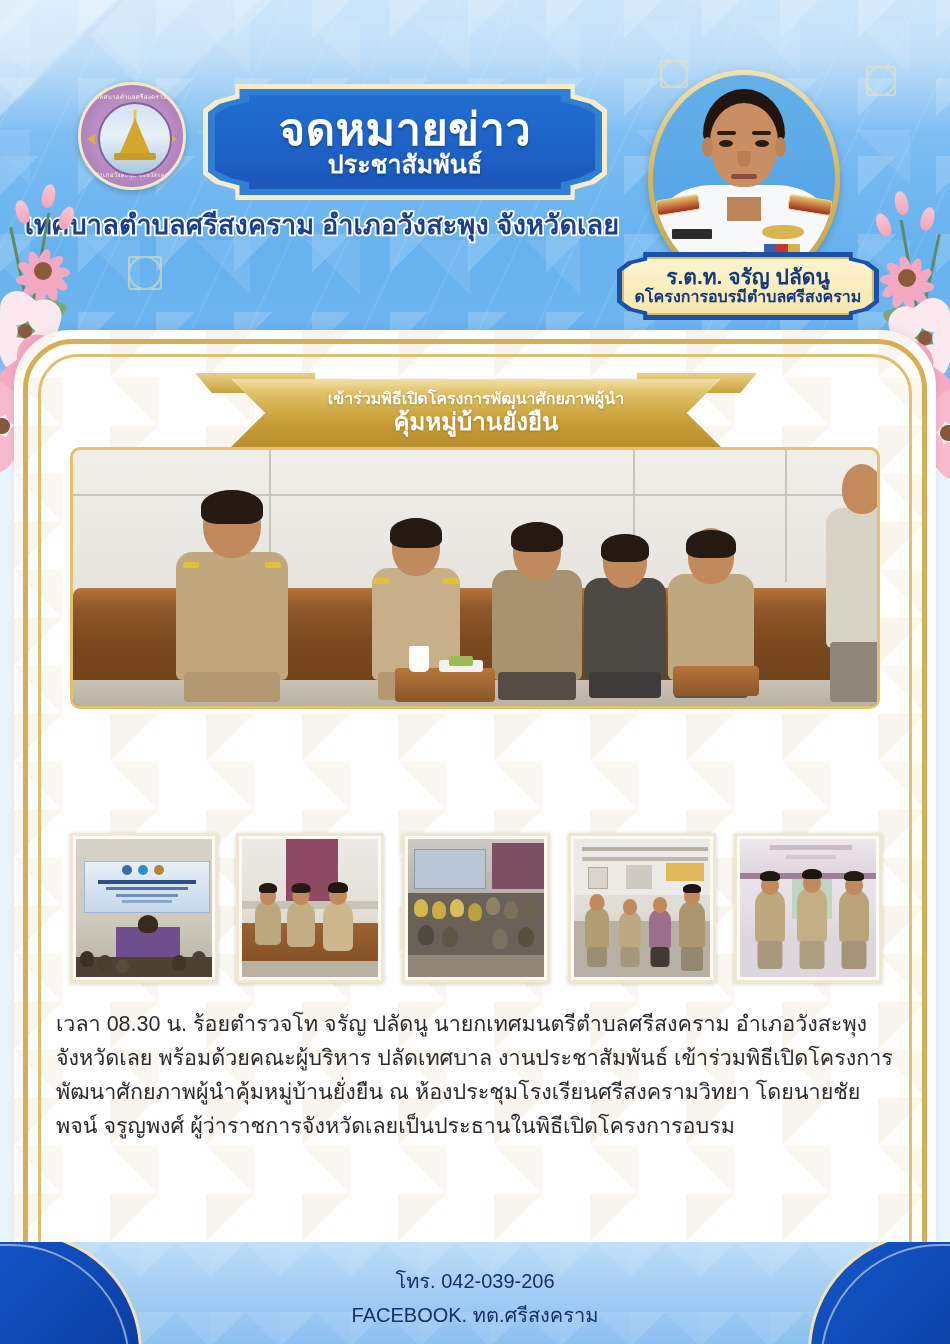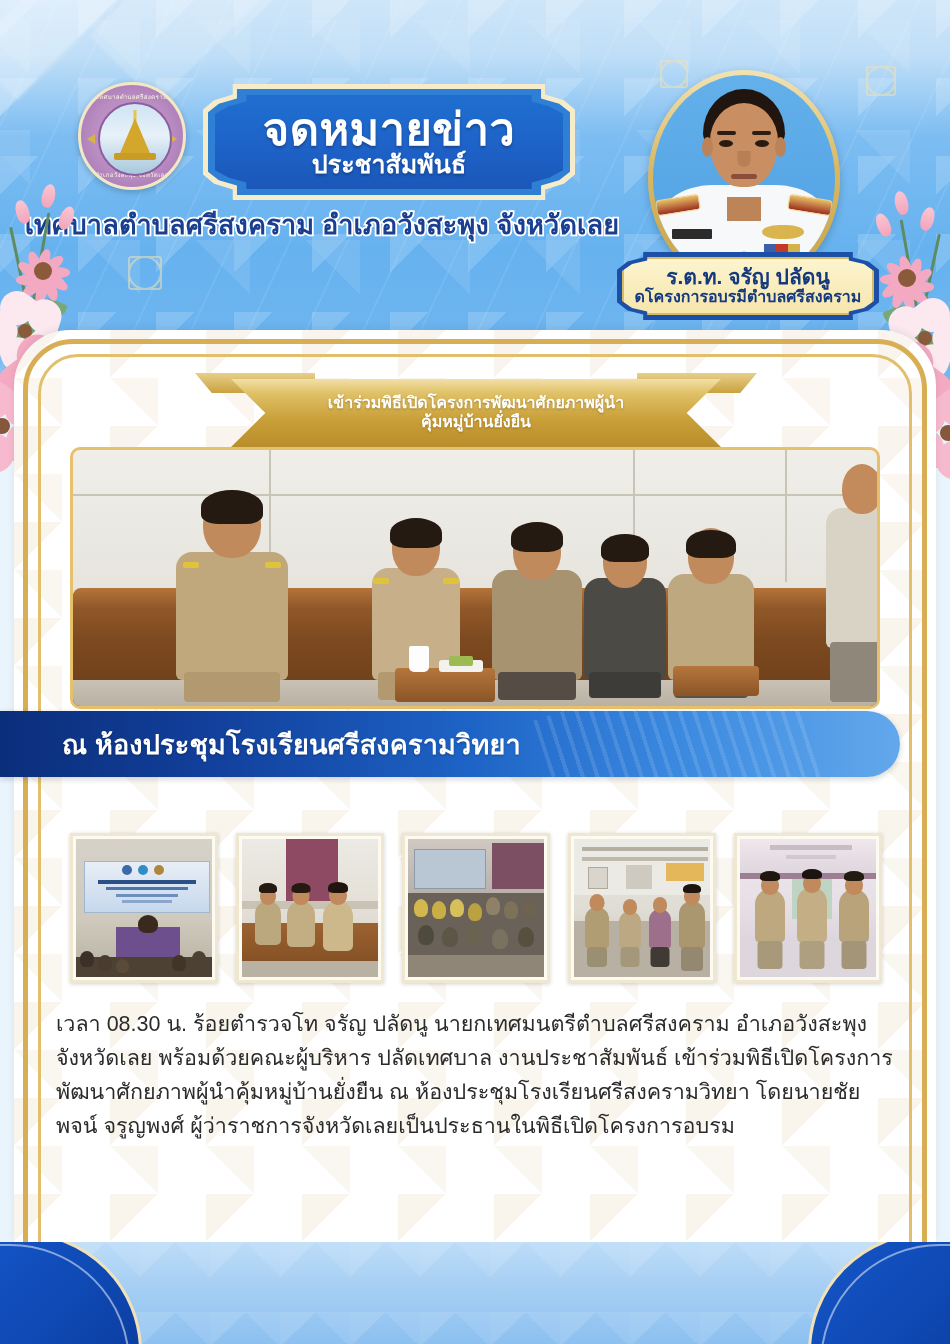--- a/index.html
+++ b/index.html
@@ -90,21 +90,21 @@
   }
   .seal-text-top { top: 7px; }
   .seal-text-bot { bottom: 7px; }
   .seal-arrow { position:absolute; top:49px; width:0;height:0;
      border-top:5px solid transparent;border-bottom:5px solid transparent; }
   .seal-arrow.l { left:6px;  border-right:8px solid #d9b24a; }
   .seal-arrow.r { right:6px; border-left:8px solid #d9b24a; }
 
   
   .title-badge-wrap {
-    position: absolute; left: 203px; top: 84px; width: 372px; height: 116px;
+    position: absolute; left: 203px; top: 84px; width: 404px; height: 116px;
   }
   .badge-outer {
     position: absolute; inset: 0;
     background: #f6ecc9;
     border-radius: 26px;
     clip-path: polygon(
       0% 22%, 3% 14%, 8% 9%, 8% 0%, 92% 0%, 92% 9%, 97% 14%, 100% 22%,
       100% 78%, 97% 86%, 92% 91%, 92% 100%, 8% 100%, 8% 91%, 3% 86%, 0% 78%);
     box-shadow: 0 2px 5px rgba(0,0,0,.15);
   }
@@ -278,21 +278,21 @@
     clip-path: polygon(0 0, 100% 0, 93% 50%, 100% 100%, 0 100%, 7% 50%);
     box-shadow: 0 2px 4px rgba(0,0,0,.16);
   }
   .ribbon-text {
     position:absolute; left:0; top:8px; width:100%; height:68px;
     display:flex; flex-direction:column; align-items:center; justify-content:center;
     color:#ffffff; font-weight:700; line-height:1.16;
     text-shadow: 0 1px 2px rgba(120,85,10,.55);
   }
   .ribbon-text .r1 { font-size:16px; }
-  .ribbon-text .r2 { font-size:16px; }
+  .ribbon-text .r2 { font-size:24px; }
 
   
   .main-photo {
     position:absolute; left:70px; top:447px; width:810px; height:262px;
     border: 3px solid #e6c06a; border-radius: 10px; overflow:hidden;
     background:#d9d4cb;
   }
   .mp-wall { position:absolute; inset:0;
     background: linear-gradient(180deg,#efeee9 0%,#e6e4dd 56%,#d8d3c8 100%); }
   .mp-wallline { position:absolute; background:#c9c4b8; }
@@ -655,24 +655,20 @@
       <div class="legs" style="width:64px; height:60px; bottom:-14px; background:#8f8779;"></div>
     </div>
 
     <div class="mp-table" style="left:322px; bottom:4px; width:100px; height:34px;"></div>
     <div class="mp-cup" style="left:336px; bottom:34px; width:20px; height:26px;"></div>
     <div class="mp-plate" style="left:366px; bottom:34px; width:44px; height:12px;"></div>
     <div class="mp-snack" style="left:376px; bottom:40px; width:24px; height:10px;"></div>
     <div class="mp-table" style="left:600px; bottom:10px; width:86px; height:30px;"></div>
   </div>
 
-  <div class="locbar">
-    <div class="locbar-tex"></div>
-    <div class="locbar-text">ณ ห้องประชุมโรงเรียนศรีสงครามวิทยา</div>
-  </div>
 
   <div class="thumbs">
 
     <div class="thumb">
       <div class="th-i" style="background:linear-gradient(180deg,#d7d2c8 0%,#cfcabd 58%,#b7b0a2 100%);">
         <div class="sc" style="left:8px; top:22px; width:126px; height:52px; background:linear-gradient(180deg,#e8eef6,#c6d8ec); border:1px solid #9fb7cf;"></div>
         <div class="sc" style="left:46px; top:26px; width:10px;height:10px;border-radius:50%;background:#3a6aa8;"></div>
         <div class="sc" style="left:62px; top:26px; width:10px;height:10px;border-radius:50%;background:#2f8fc4;"></div>
         <div class="sc" style="left:78px; top:26px; width:10px;height:10px;border-radius:50%;background:#b0863b;"></div>
         <div class="sc" style="left:22px; top:41px; width:98px;height:4px;background:#2c4f86;"></div>
@@ -804,15 +800,19 @@
   </div>
 
   <div class="footer">
     <div class="footer-tex"></div>
     <div class="f-orn l">
       <div class="inner-line"></div>
     </div>
     <div class="f-orn r">
       <div class="inner-line"></div>
     </div>
+    <div class="footer-lines">
+      <div class="f-tel">โทร. 042-039-206</div>
+      <div class="f-fb">FACEBOOK. ทต.ศรีสงคราม</div>
+    </div>
   </div>
 
 </div>
 
 </body></html>

